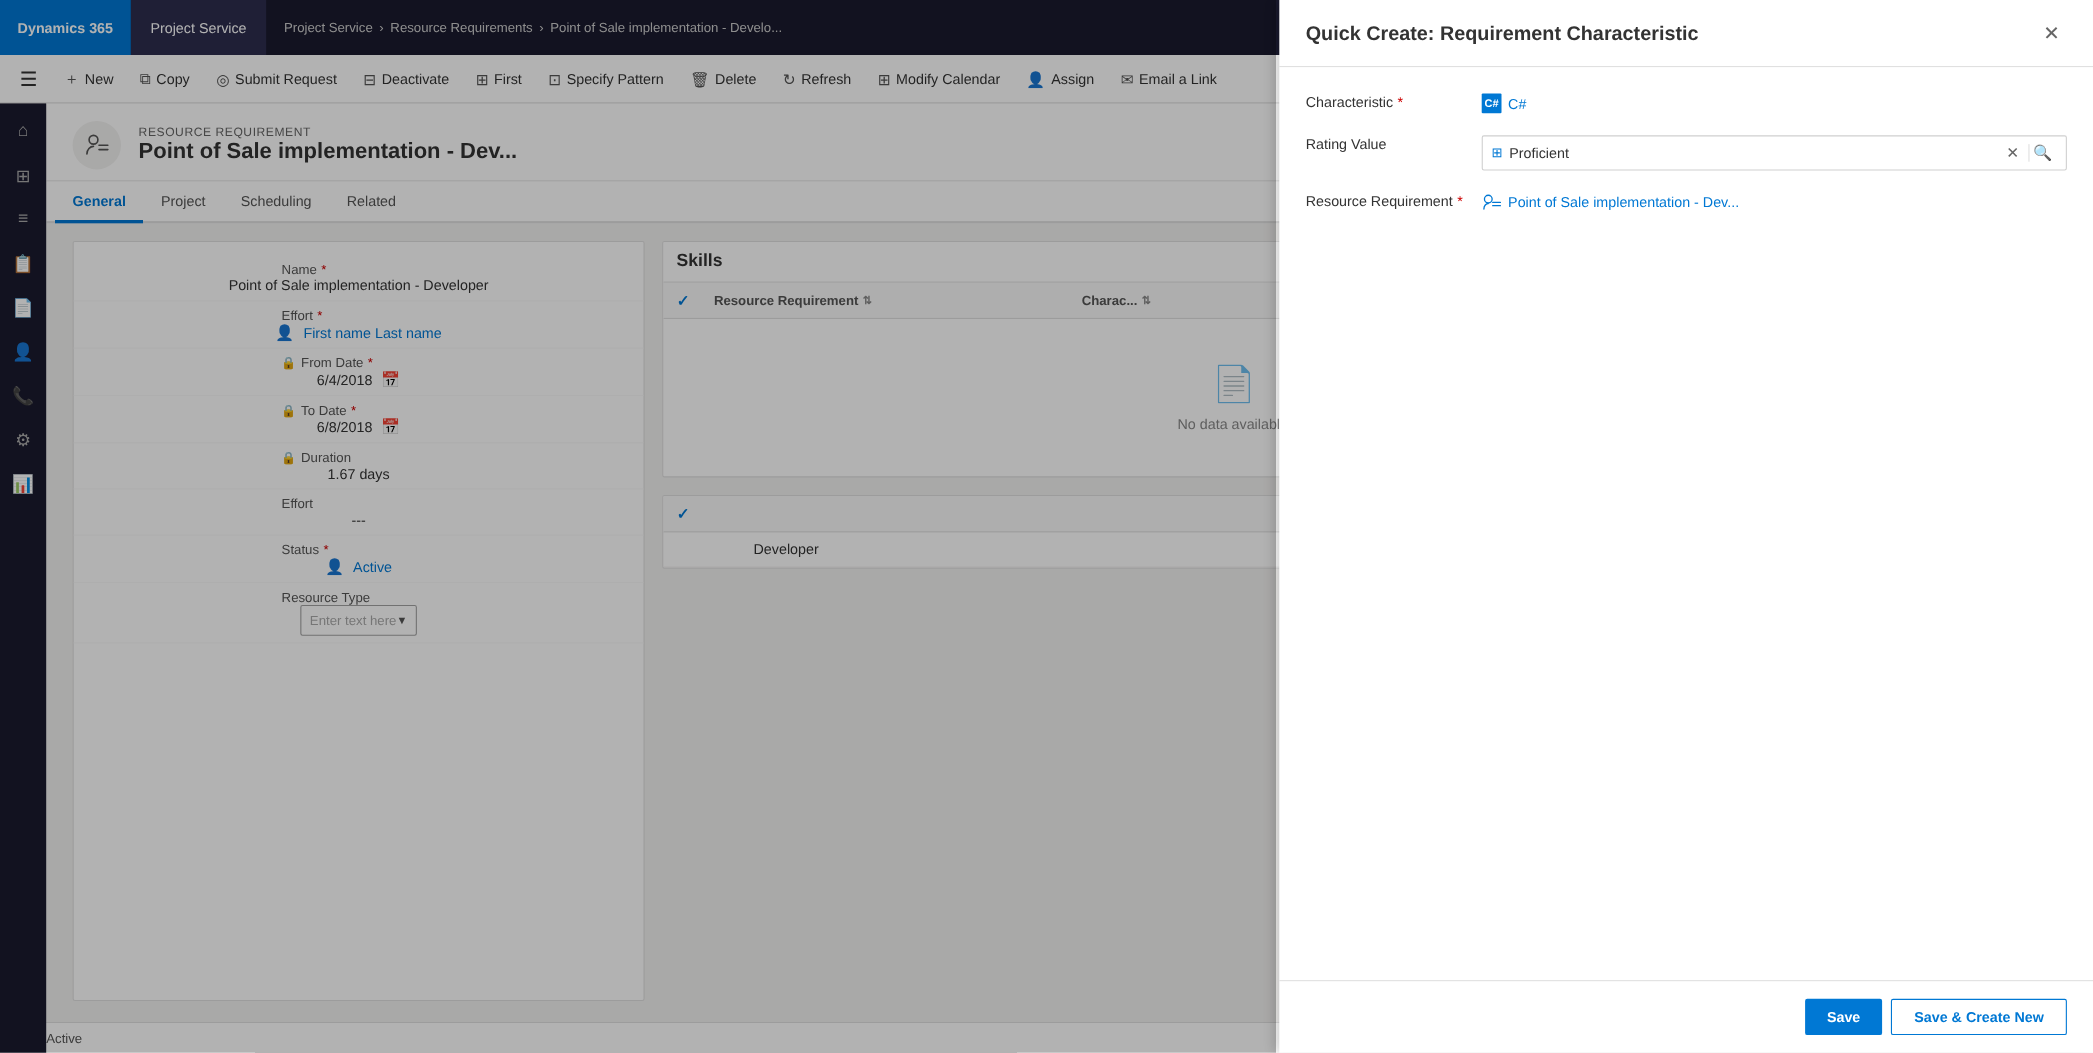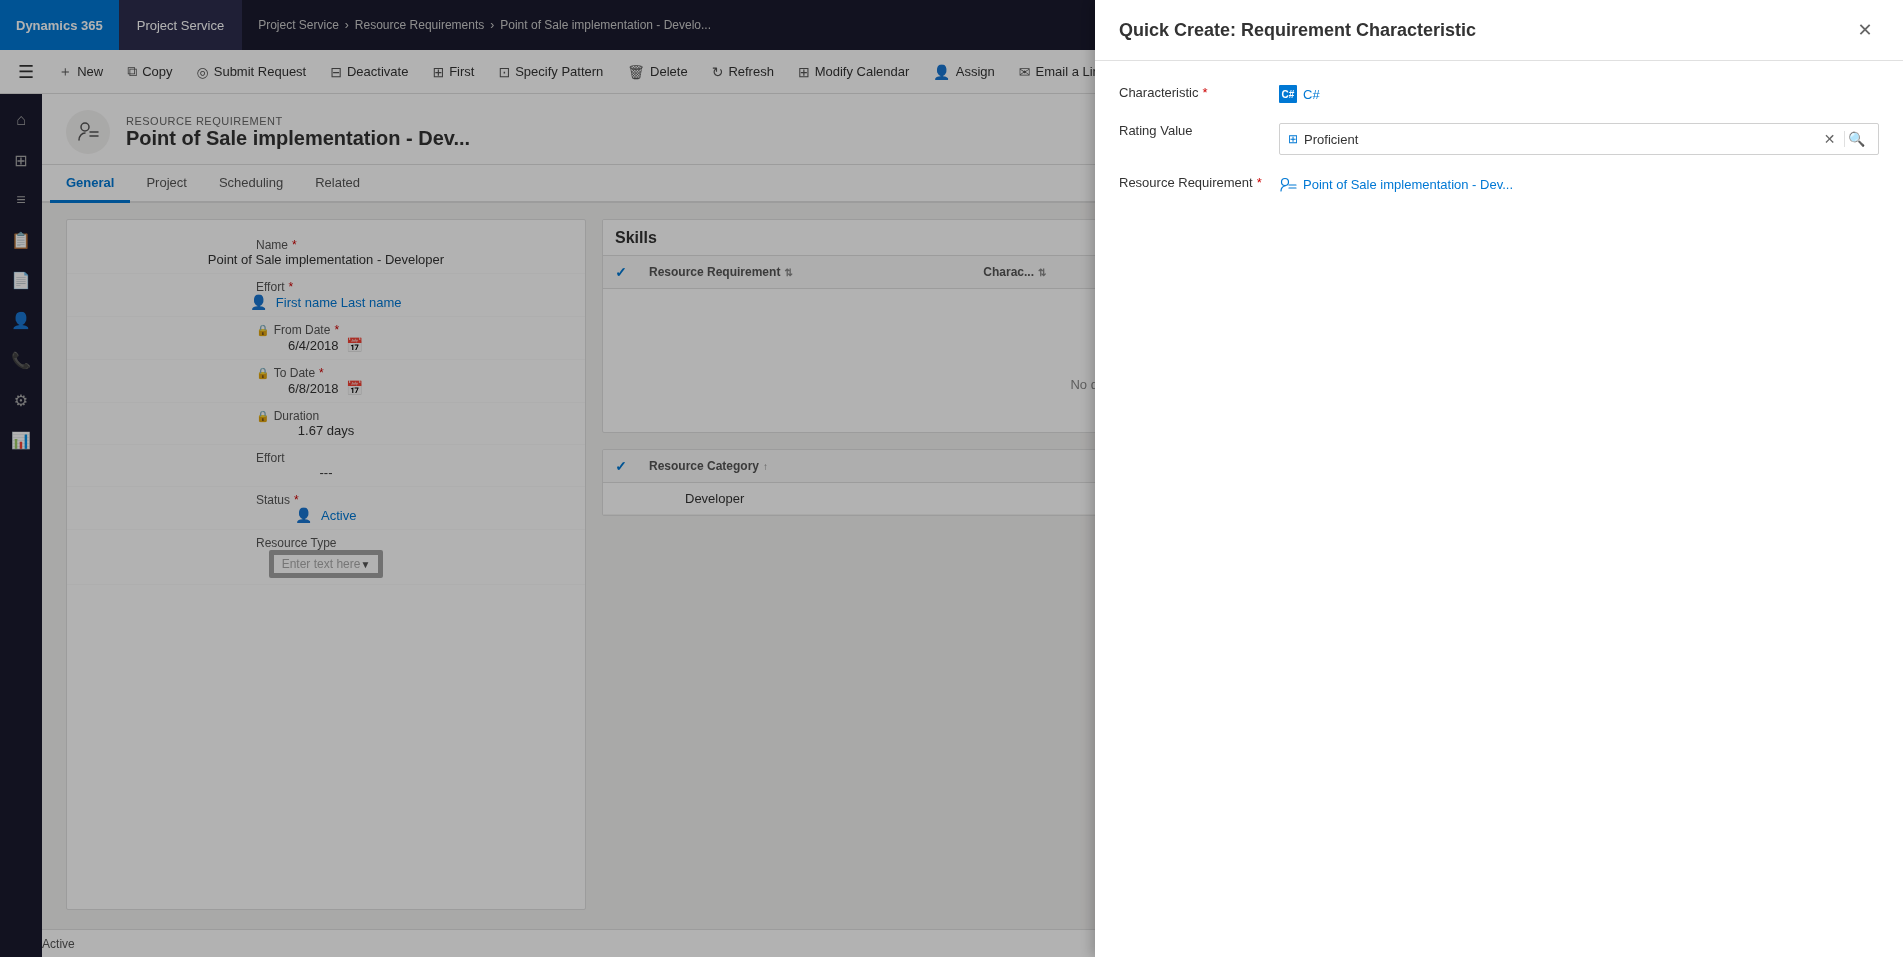--- a/index.html
+++ b/index.html
@@ -203,21 +203,21 @@
       display: flex;
       align-items: center;
       gap: 8px;
     }
     .field-link { color: #0078d4; cursor: pointer; text-decoration: none; }
     .lock-icon { color: #999; font-size: 11px; }
     .calendar-icon { color: #555; cursor: pointer; margin-left: auto; font-size: 14px; }
 
     .dropdown-field {
       flex: 1;
-      border: 5px solid #a3a3a3;
+      border: 1px solid #a3a3a3;
       border-radius: 2px;
       padding: 4px 8px;
       font-size: 13px;
       height: 28px;
       display: flex;
       align-items: center;
       justify-content: space-between;
       cursor: pointer;
       background: #fff;
     }
@@ -297,21 +297,21 @@
       height: 100%;
       background: rgba(0,0,0,0.3);
       z-index: 100;
     }
 
     
     .quick-create-panel {
       position: fixed;
       right: 0;
       top: 0;
-      width: 808px;
+      width: 740px;
       height: 100%;
       background: #fff;
       z-index: 101;
       display: flex;
       flex-direction: column;
       box-shadow: -4px 0 12px rgba(0,0,0,0.2);
     }
 
     .qc-header {
       display: flex;
@@ -650,24 +650,20 @@
           <span class="no-data-icon">📄</span>
           <span>No data available.</span>
         </div>
       </div>
 
       <div class="sub-grid">
         <div class="grid-col-header">
           <div class="grid-col-check">
             <span class="check-icon">✓</span>
           </div>
-          <div class="grid-col">
-            <span>Resource Category</span>
-            <span class="sort-icon">↑</span>
-          </div>
         </div>
         <div class="grid-row">
           <div class="grid-cell-check"></div>
           <div class="grid-cell">Developer</div>
         </div>
       </div>
     </div>
 
     <div style="display:flex;flex-direction:column;gap:16px;">
       <div class="sub-grid">
@@ -747,18 +743,22 @@
             <path d="M2 14c0-3 2-5 4-5" stroke="#0078d4" stroke-width="1.2" stroke-linecap="round"></path>
             <line x1="10" y1="8" x2="17" y2="8" stroke="#0078d4" stroke-width="1.2" stroke-linecap="round"></line>
             <line x1="10" y1="11" x2="17" y2="11" stroke="#0078d4" stroke-width="1.2" stroke-linecap="round"></line>
           </svg>
         </span>
         <a class="field-link">Point of Sale implementation - Dev...</a>
       </div>
     </div>
   </div>
 
+  <div class="qc-footer">
+    <button class="btn-primary">Save</button>
+    <button class="btn-secondary">Save &amp; Create New</button>
+  </div>
 </div>
 
 <div class="status-bar">
   <span style="cursor:pointer;">⊞</span>
   <span>Active</span>
 </div>
 
 </body></html>

